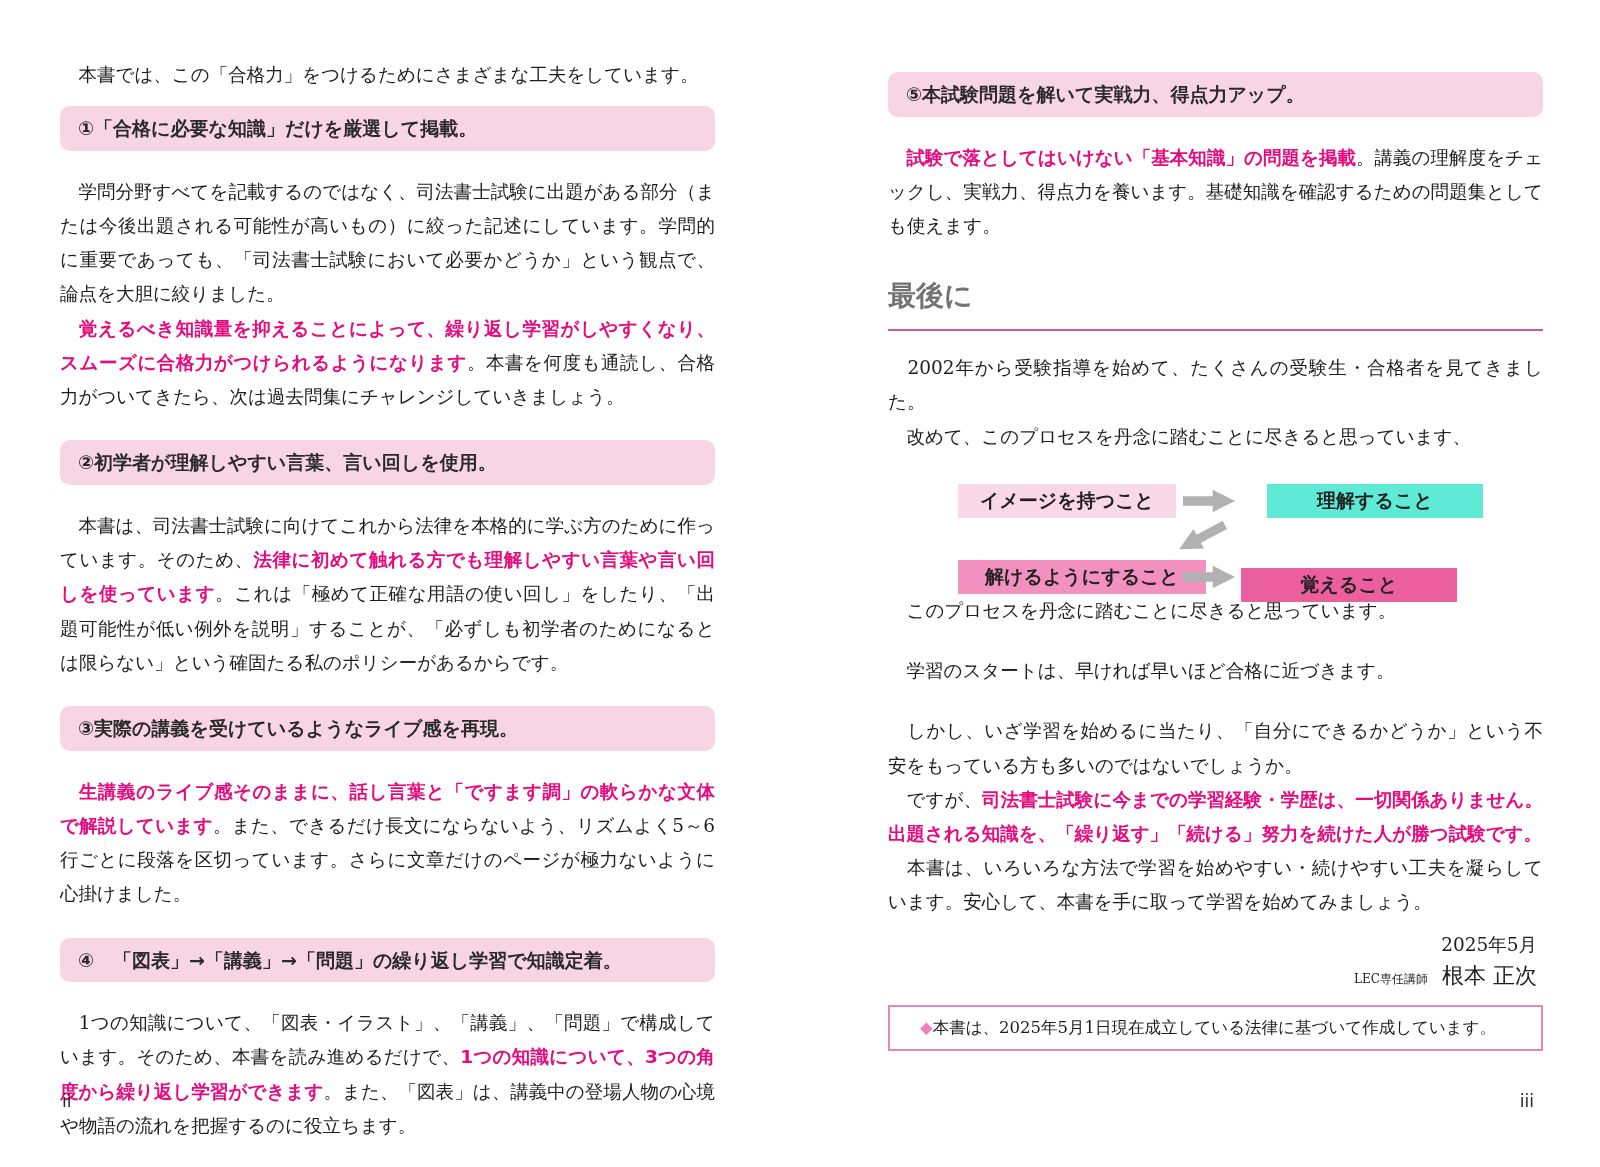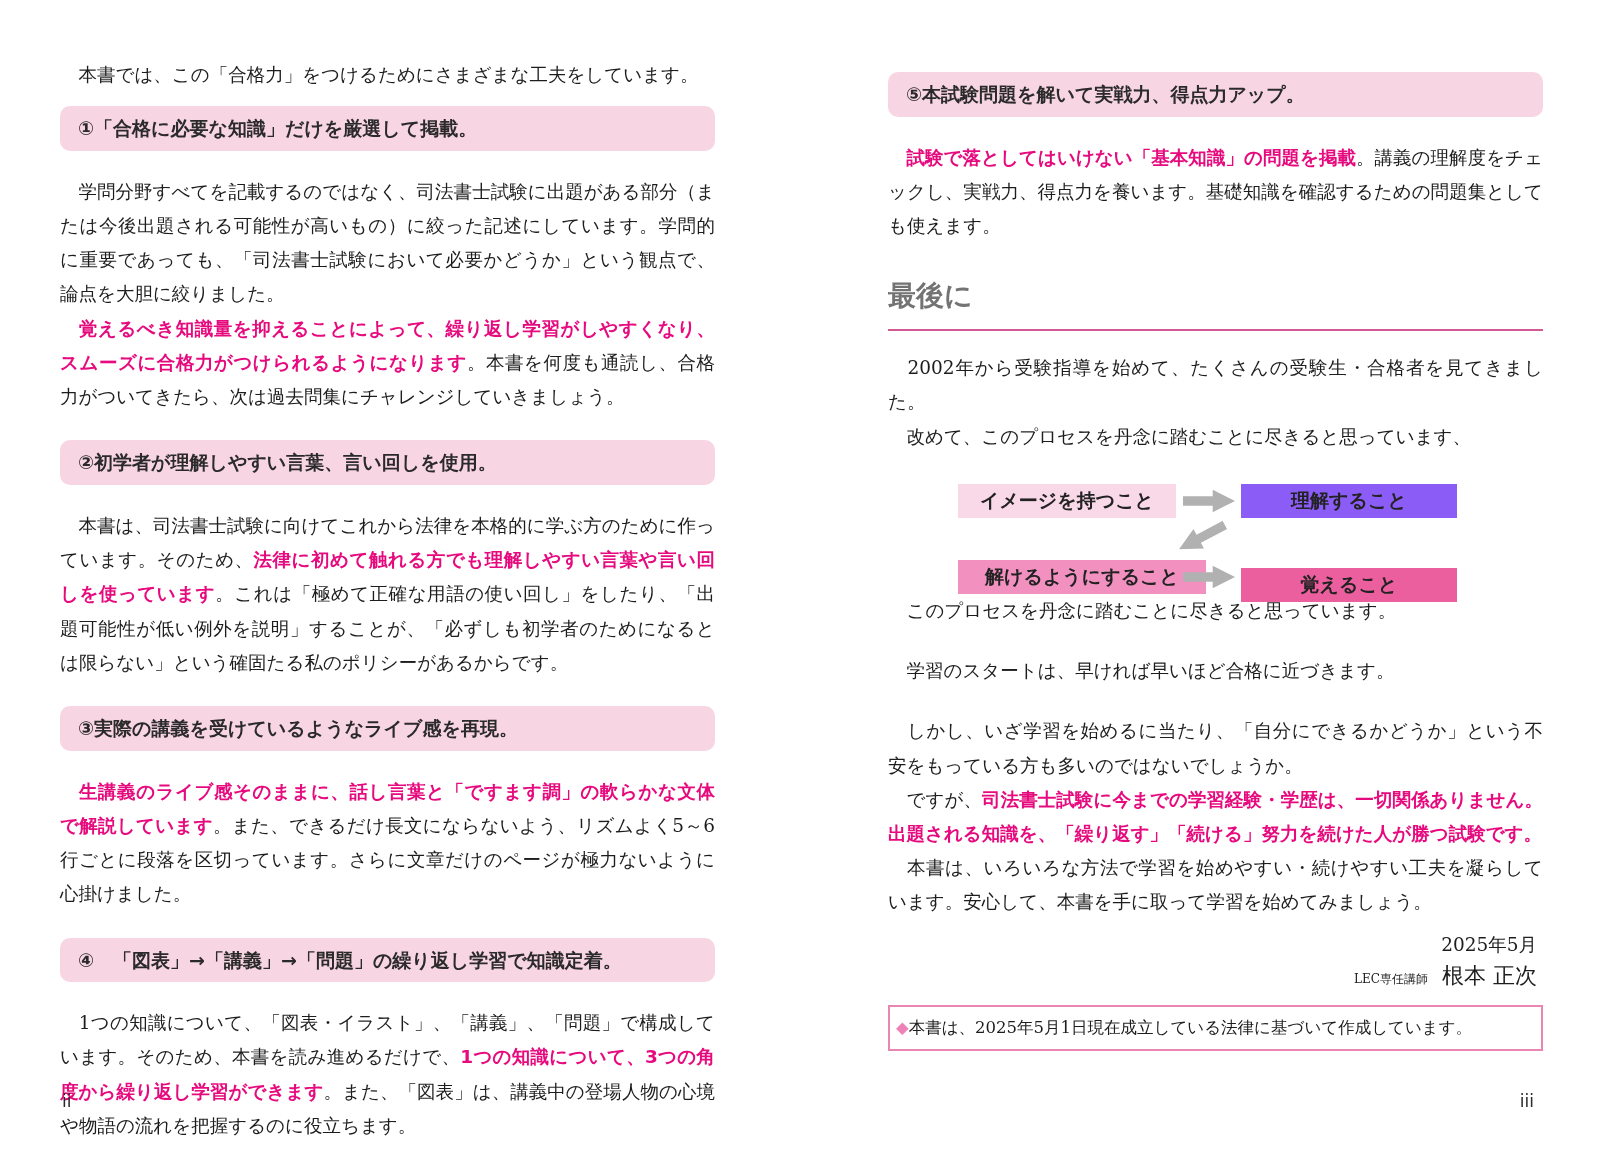--- a/index.html
+++ b/index.html
@@ -33,21 +33,21 @@
   .arr{position:absolute;width:52px;height:24px;}
   .arr svg{display:block;width:100%;height:100%;}
   .a1{left:295px;top:5px;}
   .a2{left:295px;top:81px;}
   .a3{left:288px;top:41px;transform:rotate(152deg);}
   .proc{margin-top:48px;}
   .date{font-size:18.5px;text-align:right;margin:12px 6px 0 0;}
   .sig{text-align:right;margin:4px 6px 0 0;}
   .sig-title{font-size:12px;}
   .sig-name{font-size:22px;margin-left:14px;}
-  .note{border:2px solid var(--noteborder);padding:8px 6px;margin-top:14px;
+  .note{border:2px solid var(--noteborder);padding:8px 30px;margin-top:14px;
         font-size:16.5px;line-height:1.6;}
   .note-mark{color:var(--notemark);}
   .pn{position:absolute;bottom:56px;font-family:"DejaVu Sans","Liberation Sans",sans-serif;
       font-size:17px;color:#2a2a2a;}
   .pn-left{left:62px;}
   .pn-right{right:66px;}
 </style>
 </head>
 <body>
 
@@ -75,21 +75,21 @@
     <p class="body"><span>　</span><span class="em">試験で落としてはいけない「基本知識」の問題を掲載</span><span>。講義の理解度をチェックし、実戦力、得点力を養います。基礎知識を確認するための問題集としても使えます。</span></p>
 
     <h2 class="h-final">最後に</h2>
     <div class="rule"></div>
 
     <p class="body"><span>　2002年から受験指導を始めて、たくさんの受験生・合格者を見てきました。</span></p>
     <p class="body"><span>　改めて、このプロセスを丹念に踏むことに尽きると思っています、</span></p>
 
     <div class="diagram">
       <div class="dbox b1" style="background: rgb(249, 217, 231);">イメージを持つこと</div>
-      <div class="dbox b2" style="background: #8b5cf6;">理解すること</div>
+      <div class="dbox b2" style="background: #5eead4; margin-left: 26px;">理解すること</div>
       <div class="dbox b3" style="background: rgb(242, 145, 192);">解けるようにすること</div>
       <div class="dbox b4" style="background: rgb(236, 95, 159);">覚えること</div>
 
       <div class="arr a1">
         <svg viewBox="0 0 56 24">
             <path d="M0 7 h32 v-7 l24 12 -24 12 v-7 h-32 z" fill="var(--arrow)"></path>
           </svg>
       </div>
       <div class="arr a3">
         <svg viewBox="0 0 56 24">

